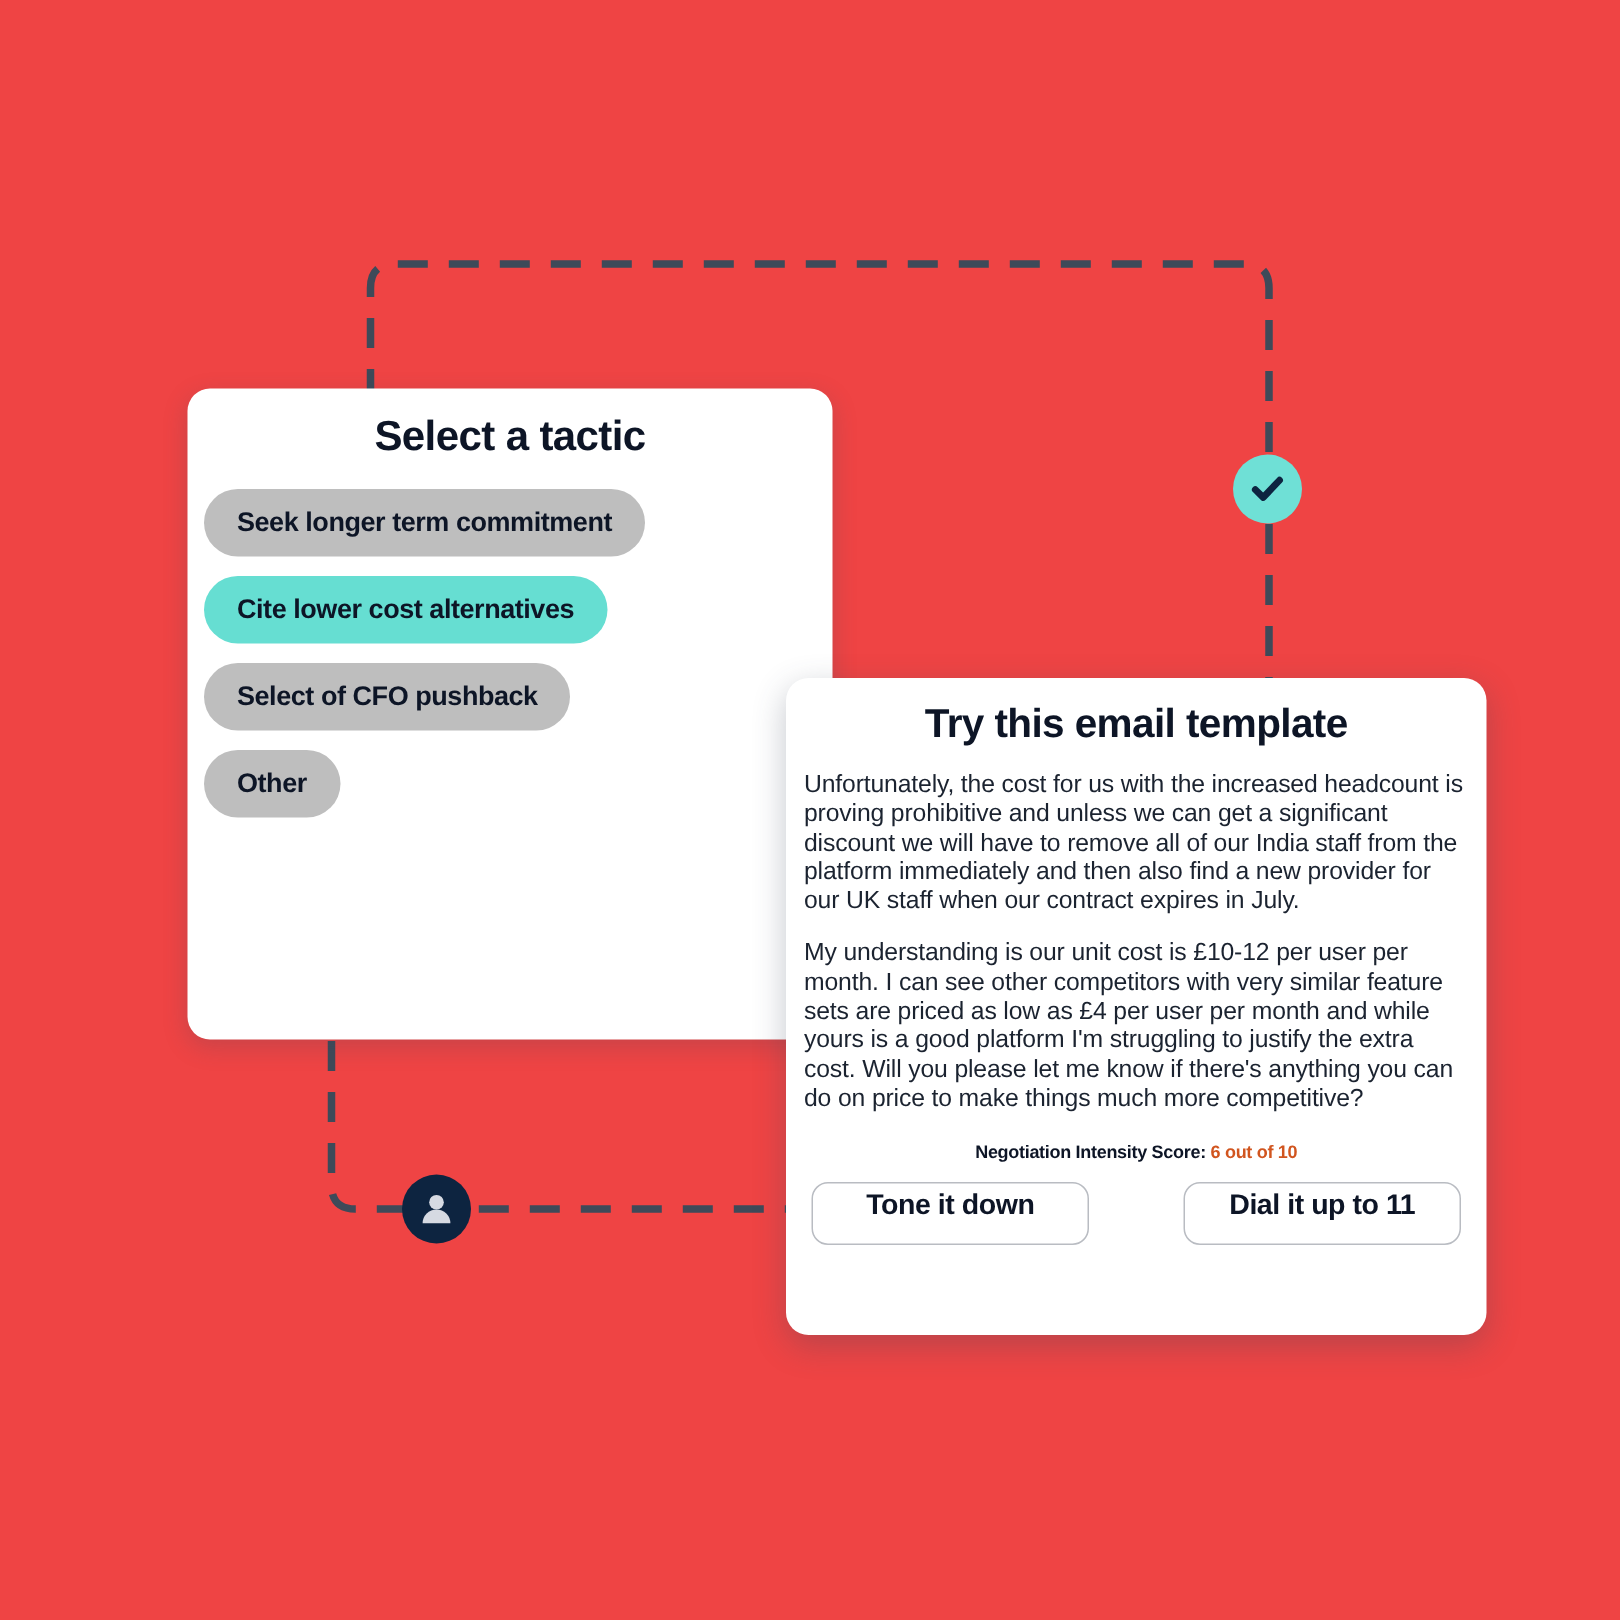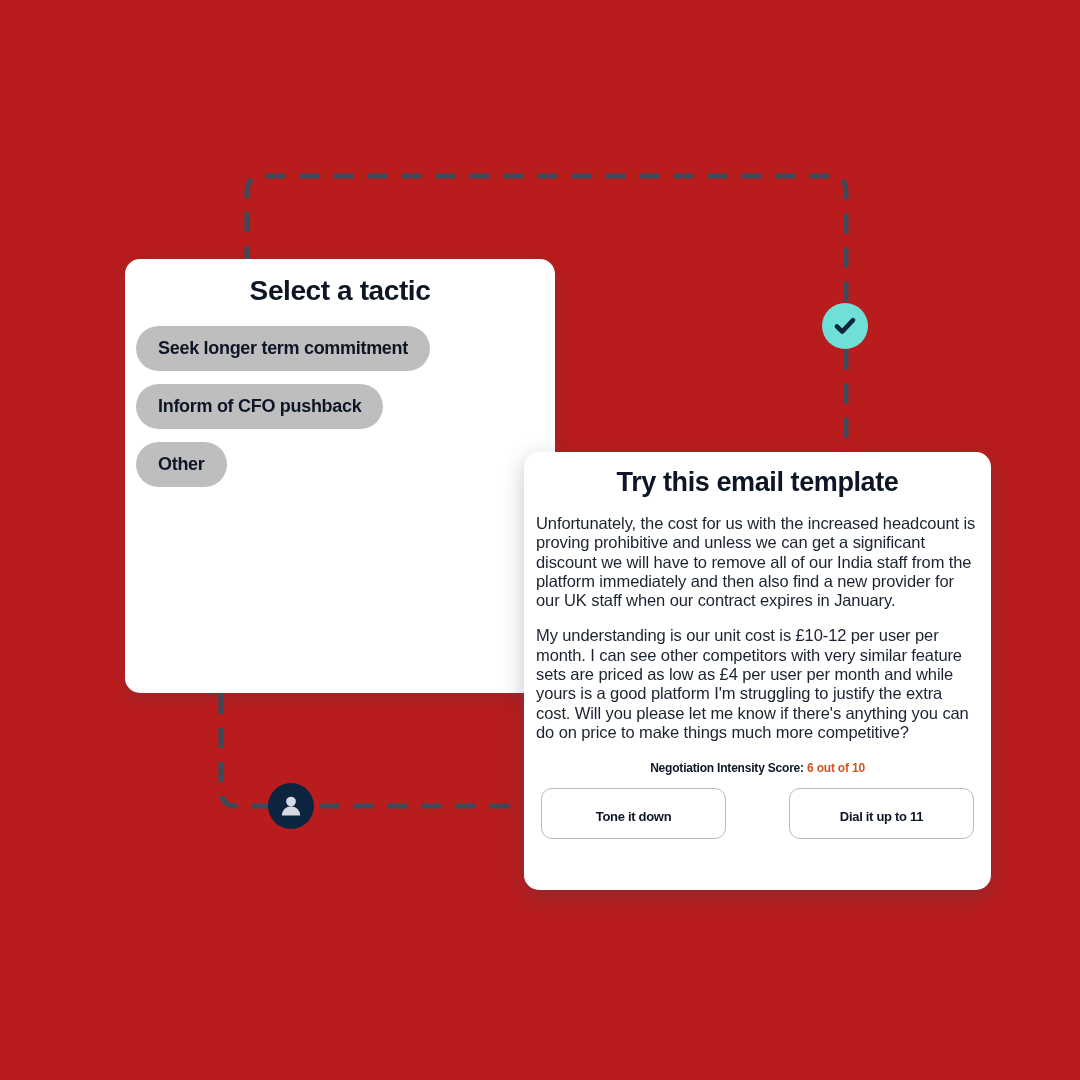--- a/index.html
+++ b/index.html
@@ -10,21 +10,21 @@
     width: 1080px;
     height: 1080px;
     background: #d6dae2;
     font-family: "Liberation Sans", sans-serif;
     overflow: hidden;
   }
   #stage {
     position: relative;
     width: 1080px;
     height: 1080px;
-    background: #b91c1c;
+    background: #ef4444;
   }
 
   
   #connectors {
     position: absolute;
     left: 0; top: 0;
     width: 1080px;
     height: 1080px;
     z-index: 1;
   }
@@ -141,27 +141,27 @@
   }
 
   #email-actions {
     display: flex;
     justify-content: space-between;
     margin: 13px 17px 0 17px;
   }
   .action-button {
     flex: 0 0 auto;
     width: 185px;
-    padding: 20px 0 14px 0;
+    padding: 4px 0 14px 0;
     border: 1.6px solid #b9bcc2;
     border-radius: 11px;
     background: #ffffff;
     text-align: center;
     font-family: "Liberation Sans", sans-serif;
-    font-size: 13px;
+    font-size: 19px;
     font-weight: bold;
     color: #0d1526;
     letter-spacing: -0.3px;
     cursor: pointer;
   }
 </style>
 </head>
 <body>
 
 <div id="stage">
@@ -186,31 +186,34 @@
     </svg>
   </div>
 
   <div id="tactic-card" class="card">
     <h2 id="tactic-title">Select a tactic</h2>
     <div id="tactic-list">
       <div class="tactic-row">
         <span class="tactic-pill">Seek longer term commitment</span>
       </div>
       <div class="tactic-row">
-        <span class="tactic-pill">Inform of CFO pushback</span>
+        <span class="tactic-pill selected">Cite lower cost alternatives</span>
+      </div>
+      <div class="tactic-row">
+        <span class="tactic-pill">Select of CFO pushback</span>
       </div>
       <div class="tactic-row">
         <span class="tactic-pill">Other</span>
       </div>
     </div>
   </div>
 
   <div id="email-card" class="card">
     <h2 id="email-title">Try this email template</h2>
-    <p class="email-body">Unfortunately, the cost for us with the increased headcount is proving prohibitive and unless we can get a significant discount we will have to remove all of our India staff from the platform immediately and then also find a new provider for our UK staff when our contract expires in January.</p>
+    <p class="email-body">Unfortunately, the cost for us with the increased headcount is proving prohibitive and unless we can get a significant discount we will have to remove all of our India staff from the platform immediately and then also find a new provider for our UK staff when our contract expires in July.</p>
     <p class="email-body">My understanding is our unit cost is £10-12 per user per month. I can see other competitors with very similar feature sets are priced as low as £4 per user per month and while yours is a good platform I'm struggling to justify the extra cost. Will you please let me know if there's anything you can do on price to make things much more competitive?</p>
     <div id="score-line">
       <span>Negotiation Intensity Score:</span>
       <span id="score-value">6 out of 10</span>
     </div>
     <div id="email-actions">
       <button class="action-button">Tone it down</button>
       <button class="action-button">Dial it up to 11</button>
     </div>
   </div>

